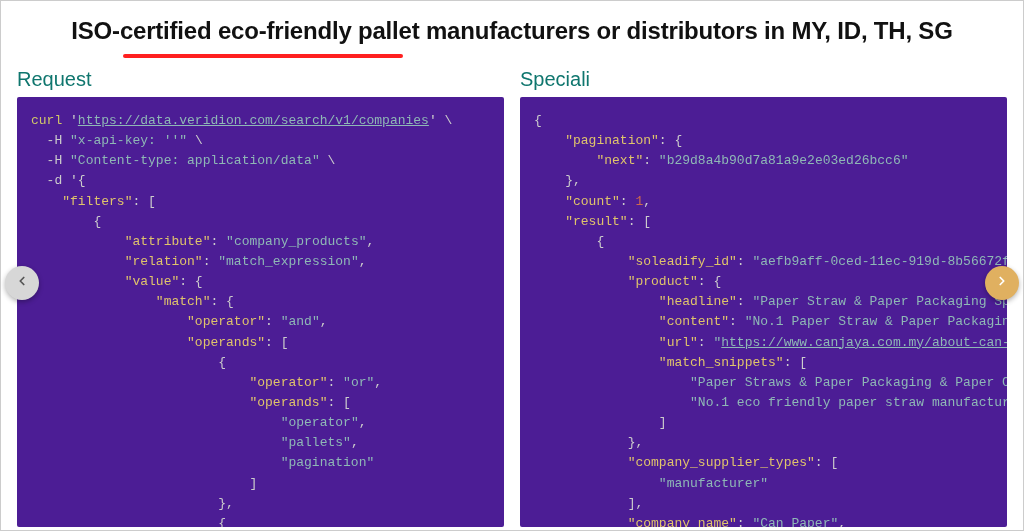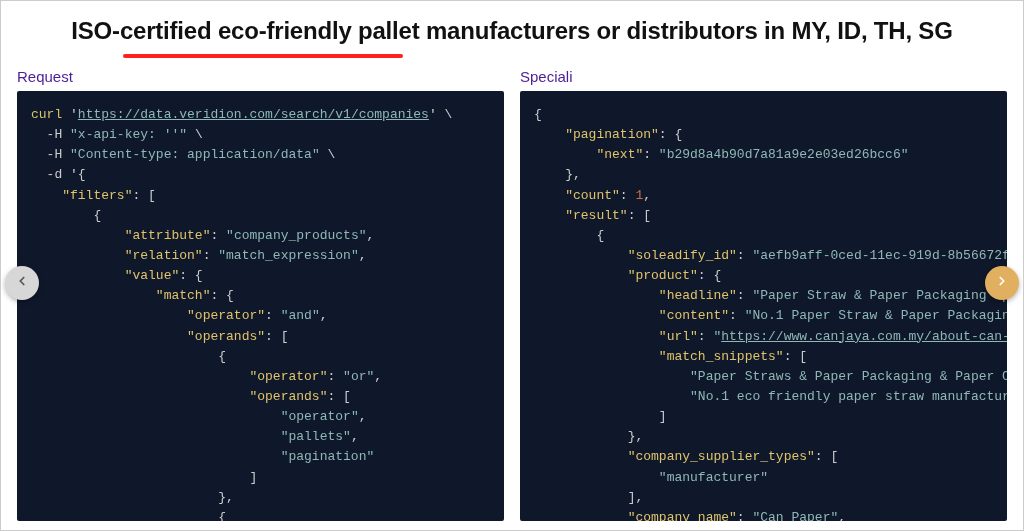--- a/index.html
+++ b/index.html
@@ -32,28 +32,28 @@
 
   .columns {
     display: flex;
     gap: 16px;
   }
   .col {
     flex: 1;
     min-width: 0;
   }
   .col-label {
-    font-size: 15px;
-    color: #4c1d95;
+    font-size: 20px;
+    color: #0f766e;
     margin-bottom: 6px;
     font-weight: 400;
   }
 
   .code-panel {
-    background: #0f172a;
+    background: #4c1d95;
     color: #cccccc;
     font-family: "SFMono-Regular", Consolas, "Liberation Mono", Menlo, monospace;
     font-size: 13px;
     line-height: 1.55;
     padding: 14px 14px 14px 14px;
     height: 430px;
     overflow: hidden;
     white-space: pre;
     border-radius: 2px;
   }

